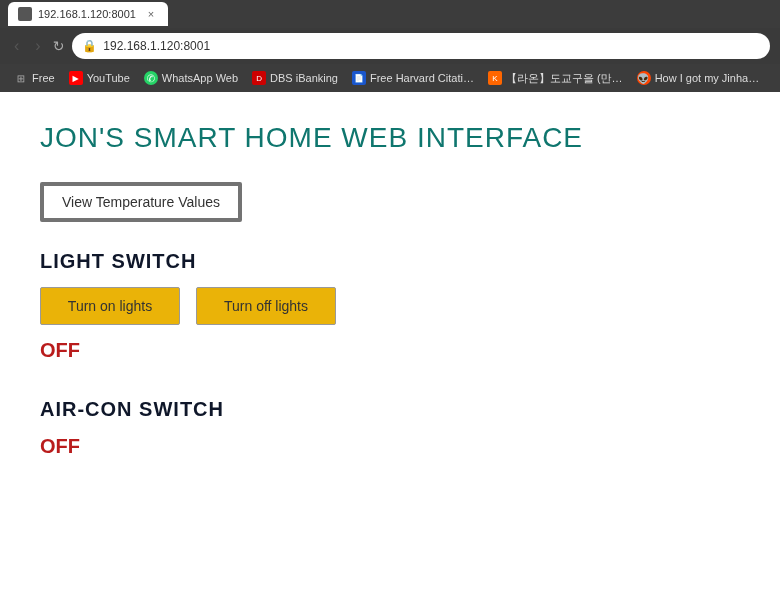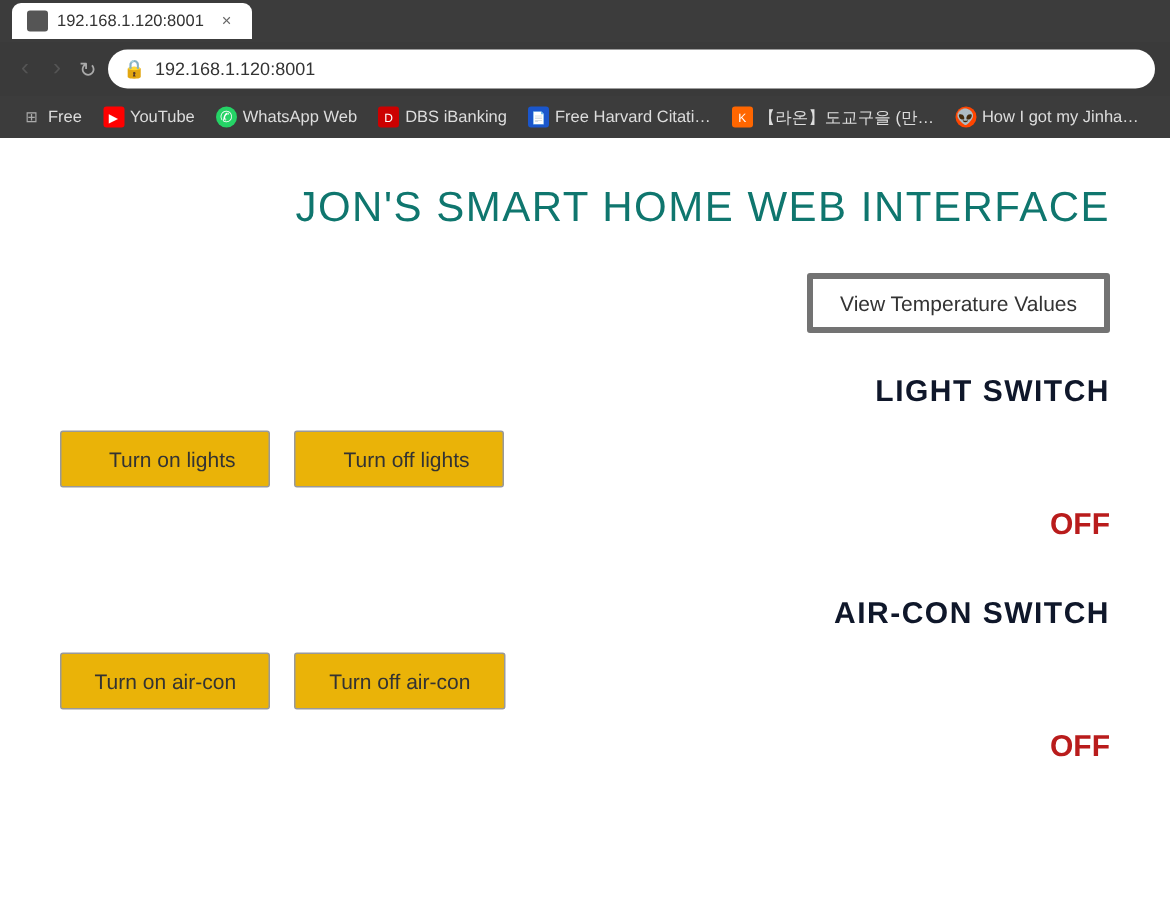--- a/index.html
+++ b/index.html
@@ -1,15 +1,15 @@
 <!DOCTYPE html>
 <html><head>
   <meta charset="utf-8">
   <style>
-    * { margin: 0; padding: 0; box-sizing: border-box; text-align: right; }
+    * { margin: 0; padding: 0; box-sizing: border-box; }
     body { font-family: Arial, sans-serif; background: #fff; width: 780px; height: 600px; overflow: hidden; }
 
     
     .browser-chrome {
       background: #2a2a2a;
       width: 780px;
     }
 
     
     .tab-bar {
@@ -252,20 +252,16 @@
     <div class="btn-row">
       <button class="switch-btn">Turn on lights</button>
       <button class="switch-btn">Turn off lights</button>
     </div>
     <div class="status-text">OFF</div>
   </div>
 
   
   <div>
     <div class="section-title">AIR-CON SWITCH</div>
-    <div class="btn-row">
-      <button class="switch-btn">Turn on air-con</button>
-      <button class="switch-btn">Turn off air-con</button>
-    </div>
     <div class="status-text">OFF</div>
   </div>
 
 </div>
 
 </body></html>

